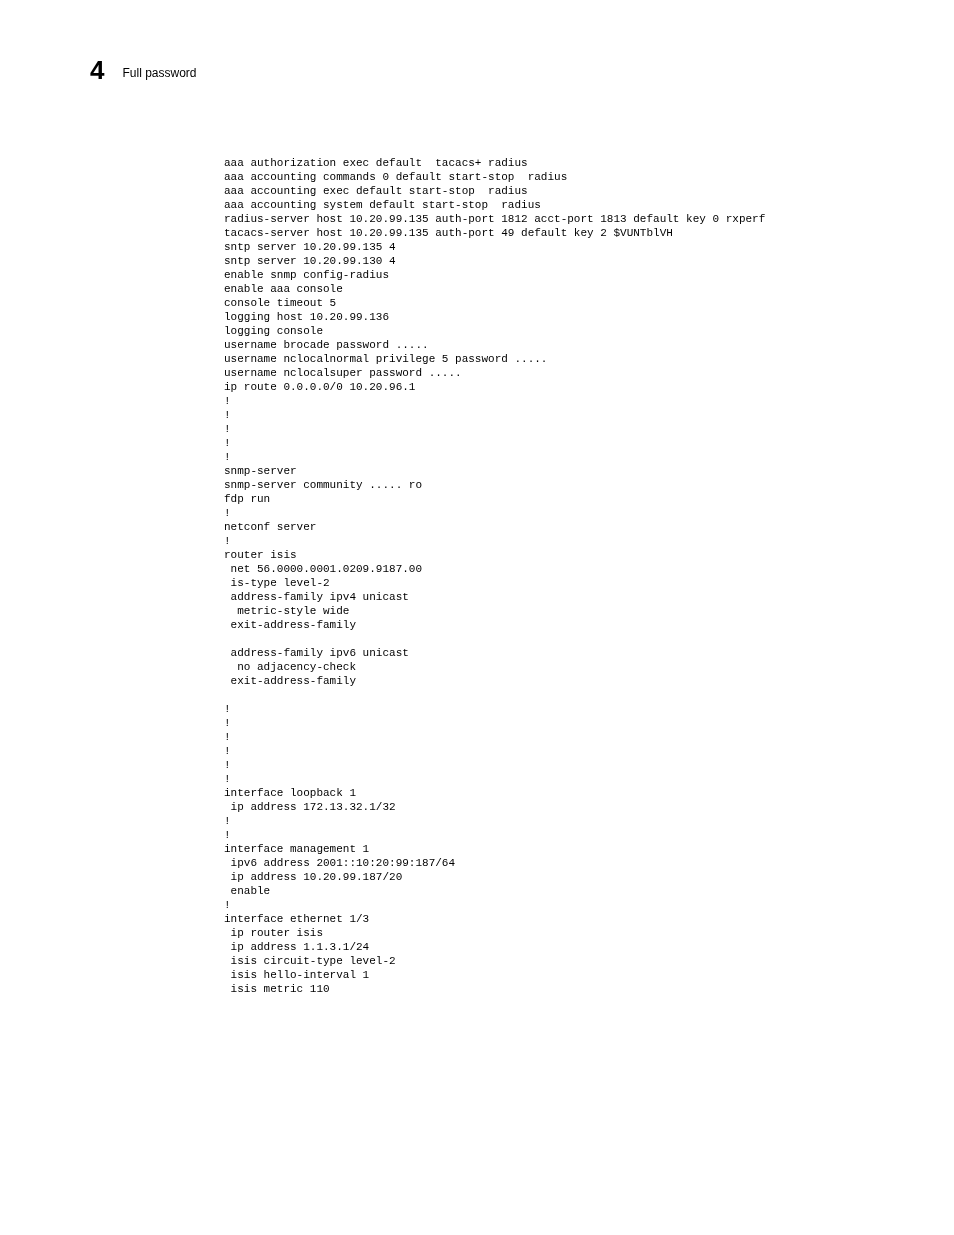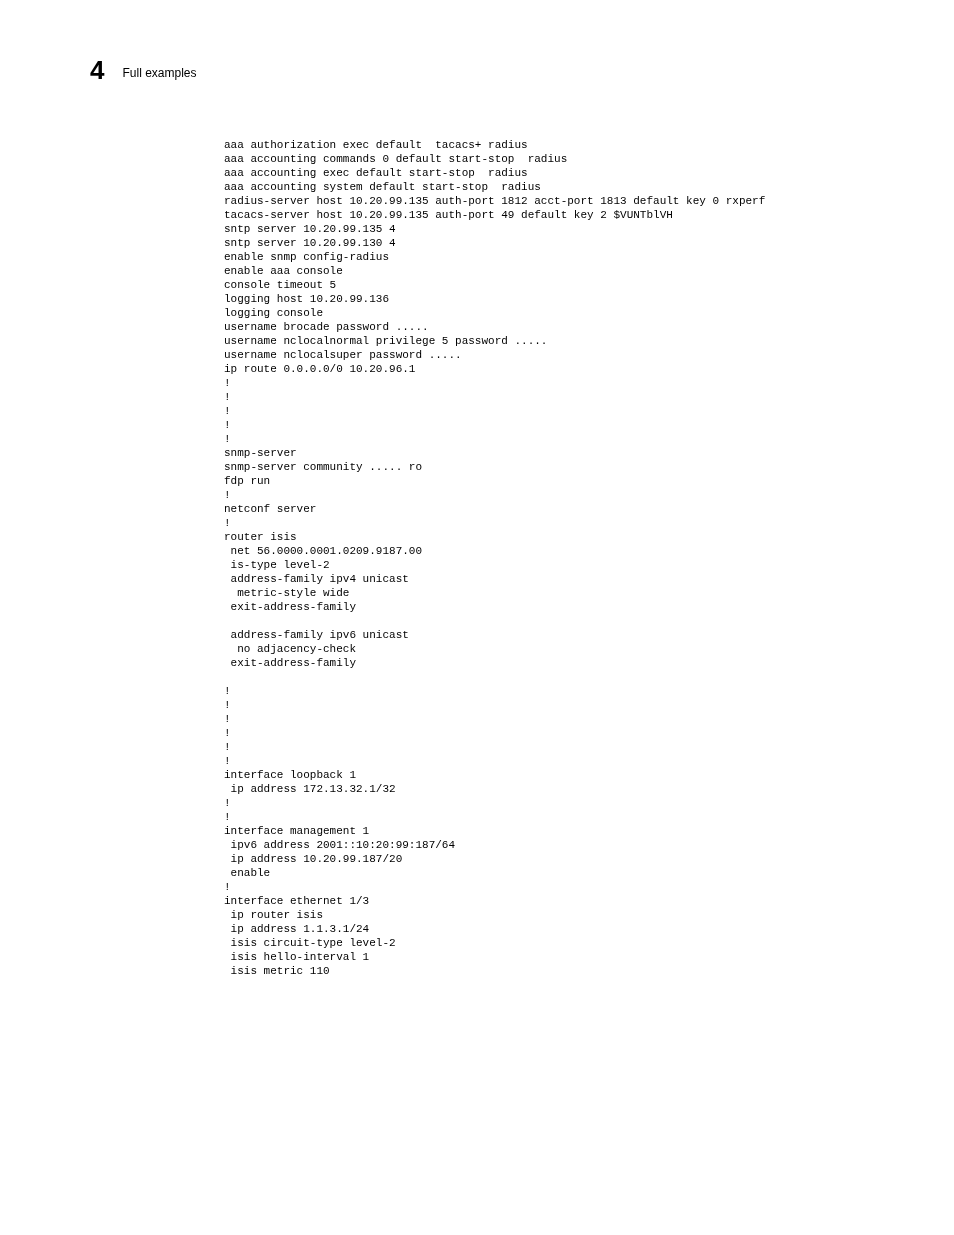--- a/index.html
+++ b/index.html
@@ -28,36 +28,36 @@
     font-weight: bold;
     color: #000;
   }
   .section-title {
     font-size: 12px;
     color: #000;
     position: relative;
     top: -2px;
   }
   .codeblock {
-    margin-top: 52px;
+    margin-top: 70px;
     margin-left: 134px;
     font-family: "Courier New", Courier, monospace;
     font-size: 11px;
     line-height: 14px;
     white-space: pre;
     color: #000;
   }
 </style>
 </head>
 <body>
 
 <div class="page">
   <div class="header">
     <span class="chapnum">4</span>
-    <span class="section-title">Full examples</span>
+    <span class="section-title">Full password</span>
   </div>
 
   <pre class="codeblock" id="codeblock">aaa authorization exec default  tacacs+ radius
 aaa accounting commands 0 default start-stop  radius
 aaa accounting exec default start-stop  radius
 aaa accounting system default start-stop  radius
 radius-server host 10.20.99.135 auth-port 1812 acct-port 1813 default key 0 rxperf
 tacacs-server host 10.20.99.135 auth-port 49 default key 2 $VUNTblVH
 sntp server 10.20.99.135 4
 sntp server 10.20.99.130 4

